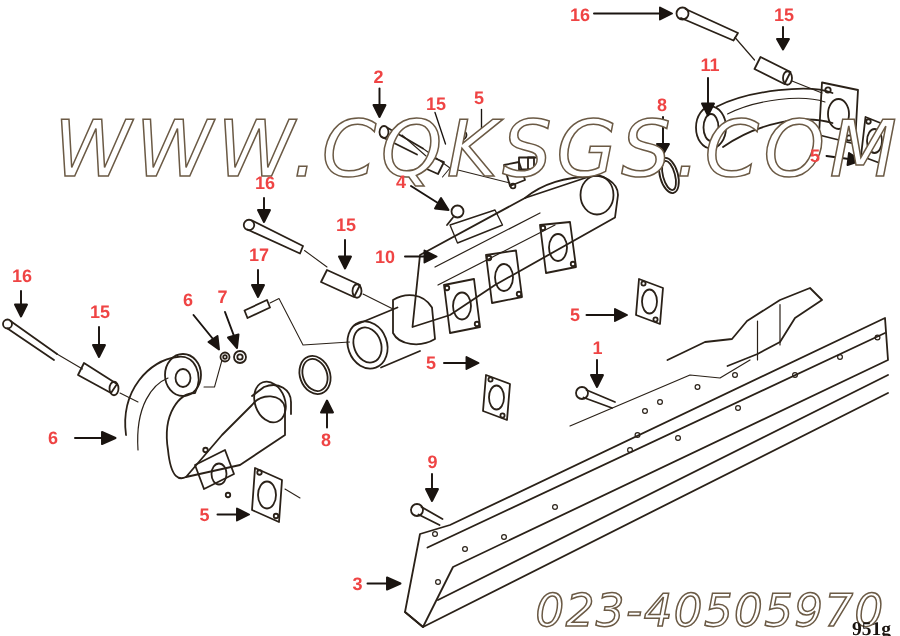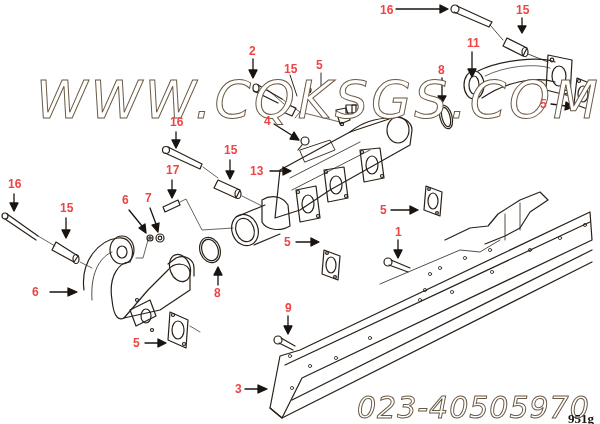--- a/index.html
+++ b/index.html
@@ -307,21 +307,21 @@
   <div class="callout" style="left:516px;top:4px">15</div>
   <div class="callout" style="left:467px;top:37px">11</div>
   <div class="callout" style="left:438px;top:64px">8</div>
   <div class="callout" style="left:540px;top:98px">5</div>
   <div class="callout" style="left:249px;top:45px">2</div>
   <div class="callout" style="left:284px;top:63px">15</div>
   <div class="callout" style="left:316px;top:59px">5</div>
   <div class="callout" style="left:264px;top:115px">4</div>
   <div class="callout" style="left:170px;top:116px">16</div>
   <div class="callout" style="left:224px;top:144px">15</div>
-  <div class="callout" style="left:250px;top:165px">13</div>
+  <div class="callout" style="left:250px;top:165px">10</div>
   <div class="callout" style="left:166px;top:164px">17</div>
   <div class="callout" style="left:122px;top:194px">6</div>
   <div class="callout" style="left:145px;top:192px">7</div>
   <div class="callout" style="left:8px;top:178px">16</div>
   <div class="callout" style="left:60px;top:202px">15</div>
   <div class="callout" style="left:32px;top:286px">6</div>
   <div class="callout" style="left:214px;top:287px">8</div>
   <div class="callout" style="left:284px;top:236px">5</div>
   <div class="callout" style="left:380px;top:204px">5</div>
   <div class="callout" style="left:395px;top:226px">1</div>

